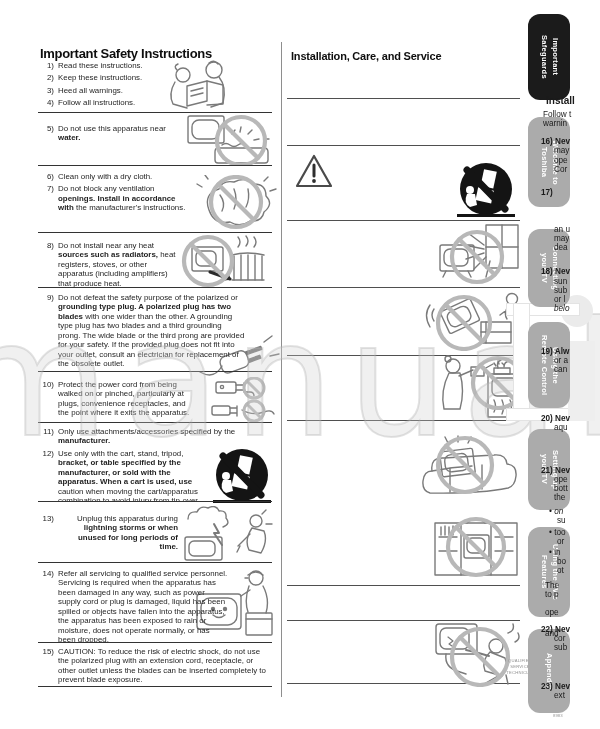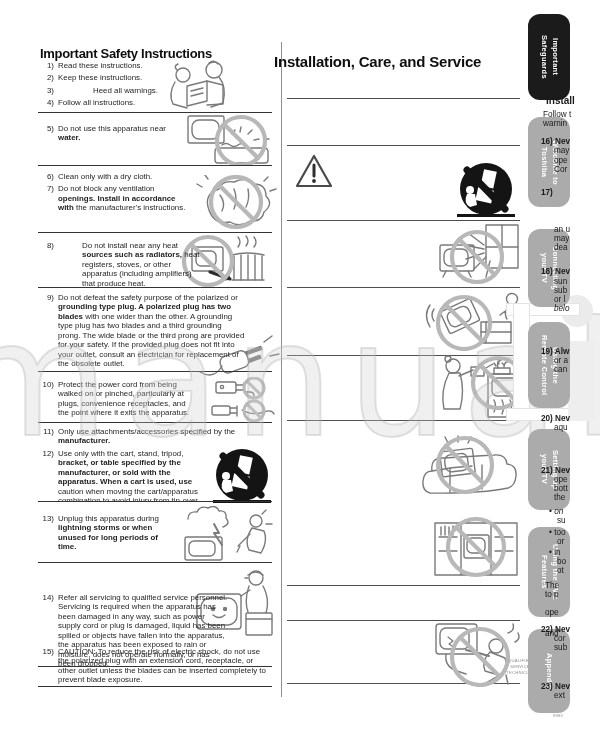--- a/index.html
+++ b/index.html
@@ -1,20 +1,20 @@
 <!DOCTYPE html>
 <html><head>
 <meta charset="utf-8">
 <style>
   html,body{margin:0;padding:0;background:#fff;}
   .page{position:relative;width:600px;height:729px;background:#fff;overflow:hidden;
         font-family:"Liberation Sans",sans-serif;color:#1f1f1f;}
   .title-left{position:absolute;left:40px;top:37px;font-size:13px;font-weight:bold;
               letter-spacing:-0.3px;color:#0e0e0e;z-index:3;}
-  .title-mid{position:absolute;left:274px;top:41px;font-size:15px;font-weight:bold;
+  .title-mid{position:absolute;left:291px;top:41px;font-size:11px;font-weight:bold;
              letter-spacing:-0.2px;color:#0e0e0e;z-index:3;}
   #left-col{position:absolute;left:38px;top:0;width:234px;z-index:3;}
   .group{position:absolute;left:0;width:234px;border-bottom:1.3px solid #333;
          box-sizing:border-box;overflow:hidden;}
   .item{display:flex;margin-bottom:3px;}
   .inum{flex:0 0 16px;text-align:right;margin-right:4px;font-size:7.9px;line-height:1.2;}
   .itx{display:block;font-size:7.9px;line-height:1.2;}
   .itx b{font-weight:bold;}
   .vline{position:absolute;left:281px;top:42px;height:655px;border-left:1px solid #8e8e8e;z-index:1;}
   .hline{position:absolute;left:287px;width:233px;border-top:1px solid #4f4f4f;z-index:1;}
@@ -56,21 +56,21 @@
         <div class="item">
           <span class="inum">1)</span>
           <span class="itx" style="max-width: 110px;"><span>Read these instructions.</span></span>
         </div>
         <div class="item">
           <span class="inum">2)</span>
           <span class="itx" style="max-width: 110px;"><span>Keep these instructions.</span></span>
         </div>
         <div class="item">
           <span class="inum">3)</span>
-          <span class="itx" style="max-width: 110px; margin-left: 35px;"><span>Heed all warnings.</span></span>
+          <span class="itx" style="max-width: 110px;"><span>Heed all warnings.</span></span>
         </div>
         <div class="item">
           <span class="inum">4)</span>
           <span class="itx" style="max-width: 110px;"><span>Follow all instructions.</span></span>
         </div>
       </div>
       <div class="group" style="top: 113px; height: 53px; padding-top: 11px;">
         <div class="item">
           <span class="inum">5)</span>
           <span class="itx" style="max-width: 120px;"><span>Do not use this apparatus near </span><b>water.</b></span>
@@ -82,21 +82,21 @@
           <span class="itx" style="max-width: 200px;"><span>Clean only with a dry cloth.</span></span>
         </div>
         <div class="item">
           <span class="inum">7)</span>
           <span class="itx" style="max-width: 135px;"><span>Do not block any ventilation </span><b>openings. Install in accordance with </b><span>the manufacturer's instructions.</span></span>
         </div>
       </div>
       <div class="group" style="top: 233px; height: 55px; padding-top: 8px;">
         <div class="item">
           <span class="inum">8)</span>
-          <span class="itx" style="max-width: 122px; margin-left: 24px;"><span>Do not install near any heat </span><b>sources such as radiators, </b><span>heat registers, stoves, or other apparatus (including amplifiers) that produce heat.</span></span>
+          <span class="itx" style="max-width: 122px;"><span>Do not install near any heat </span><b>sources such as radiators, </b><span>heat registers, stoves, or other apparatus (including amplifiers) that produce heat.</span></span>
         </div>
       </div>
       <div class="group" style="top: 288px; height: 84px; padding-top: 5px;">
         <div class="item">
           <span class="inum">9)</span>
           <span class="itx" style="max-width: 188px;"><span>Do not defeat the safety purpose of the polarized or </span><b>grounding type plug. A polarized plug has two blades </b><span>with one wider than the other. A grounding type plug has two blades and a third grounding prong. The wide blade or the third prong are provided for your safety. If the provided plug does not fit into your outlet, consult an electrician for replacement of the obsolete outlet.</span></span>
         </div>
       </div>
       <div class="group" style="top: 372px; height: 51px; padding-top: 8px;">
         <div class="item">
@@ -110,24 +110,24 @@
           <span class="itx" style="max-width: 212px;"><span>Only use attachments/accessories specified by the </span><b>manufacturer.</b></span>
         </div>
         <div class="item">
           <span class="inum">12)</span>
           <span class="itx" style="max-width: 152px;"><span>Use only with the cart, stand, tripod, </span><b>bracket, or table specified by the manufacturer, or sold with the apparatus. When a cart is used, use </b><span>caution when moving the cart/apparatus combination to avoid injury from tip-over.</span></span>
         </div>
       </div>
       <div class="group" style="top: 502px; height: 61px; padding-top: 12px;">
         <div class="item">
           <span class="inum">13)</span>
-          <span class="itx" style="max-width: 120px;"><span>Unplug this apparatus during </span><b>lightning storms or when unused for long periods of time.</b></span>
-        </div>
-      </div>
-      <div class="group" style="top: 563px; height: 80px; padding-top: 6px; margin-top: 24px;">
+          <span class="itx" style="max-width: 120px; text-align: right;"><span>Unplug this apparatus during </span><b>lightning storms or when unused for long periods of time.</b></span>
+        </div>
+      </div>
+      <div class="group" style="top: 563px; height: 80px; padding-top: 6px;">
         <div class="item">
           <span class="inum">14)</span>
           <span class="itx" style="max-width: 170px;"><span>Refer all servicing to qualified service personnel. Servicing is required when the apparatus has been damaged in any way, such as power supply cord or plug is damaged, liquid has been spilled or objects have fallen into the apparatus, the apparatus has been exposed to rain or moisture, does not operate normally, or has been dropped.</span></span>
         </div>
       </div>
       <div class="group" style="top: 643px; height: 44px; padding-top: 4px;">
         <div class="item">
           <span class="inum">15)</span>
           <span class="itx" style="max-width: 214px;"><span>CAUTION: To reduce the risk of electric shock, do not use the polarized plug with an extension cord, receptacle, or other outlet unless the blades can be inserted completely to prevent blade exposure.</span></span>
         </div>

